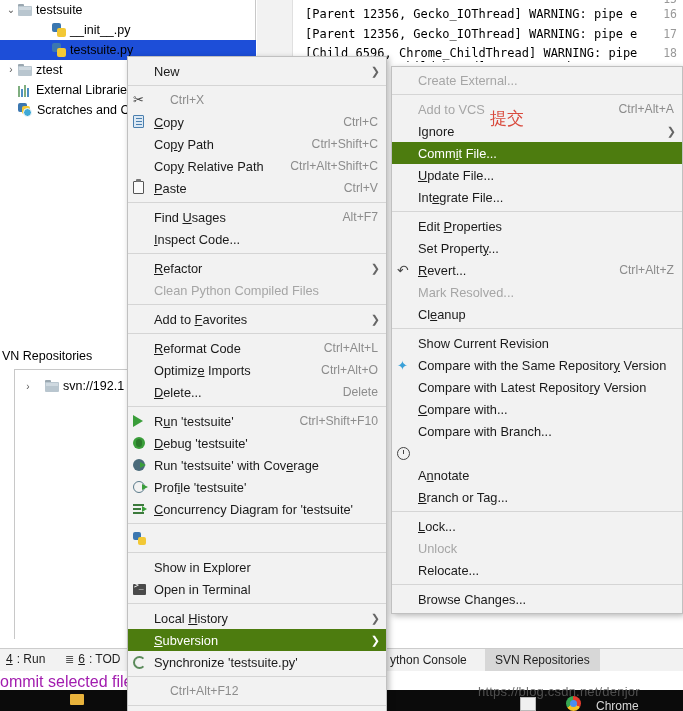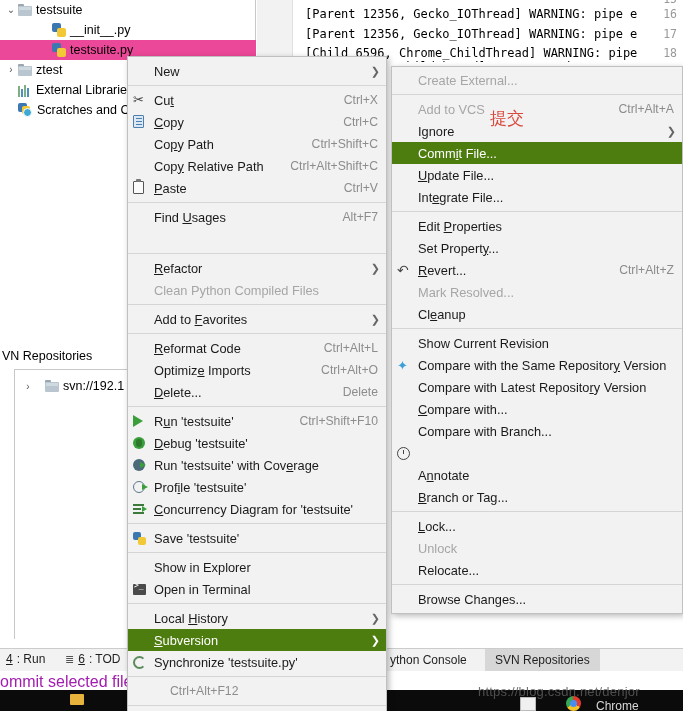--- a/index.html
+++ b/index.html
@@ -18,21 +18,21 @@
   .ide-left {
     position: absolute; left: 0; top: 0; width: 256px; height: 660px;
     background: #ffffff; border-right: 1px solid #c8c8c8;
   }
   .tree { position: absolute; left: 0; top: 0; width: 256px; }
   .tree-row {
     position: relative; height: 20px; line-height: 20px;
     padding-left: 4px; white-space: nowrap; font-size: 12.5px;
     display: flex; align-items: center;
   }
-  .tree-row.selected { background: #ec4899; }
+  .tree-row.selected { background: #1d4ed8; }
   .twisty {
     width: 14px; display: inline-block; text-align: center;
     color: #5a5a5a; font-size: 10px; flex: 0 0 14px;
   }
   .indent-2 { margin-left: 34px; }
   .tree-label { margin-left: 4px; color: #000; }
 
   
   .ico { flex: 0 0 auto; display: inline-block; position: relative; }
   .ico-folder { width: 14px; height: 12px; }
@@ -300,21 +300,20 @@
       <div class="mi">
         <span class="mi-ico"></span>
         <span class="mi-label">New</span>
         <span class="mi-arrow">❯</span>
       </div>
       <div class="sep"></div>
       <div class="mi">
         <span class="mi-ico">
           <span class="g-cut">✂</span>
         </span>
-        <span class="mi-label">Cu<span class="u">t</span></span>
         <span class="mi-key">Ctrl+X</span>
       </div>
       <div class="mi">
         <span class="mi-ico">
           <span class="g-copy"></span>
         </span>
         <span class="mi-label"><span class="u">C</span>opy</span>
         <span class="mi-key">Ctrl+C</span>
       </div>
       <div class="mi">
@@ -335,20 +334,21 @@
         <span class="mi-key">Ctrl+V</span>
       </div>
       <div class="sep"></div>
       <div class="mi">
         <span class="mi-ico"></span>
         <span class="mi-label">Find <span class="u">U</span>sages</span>
         <span class="mi-key">Alt+F7</span>
       </div>
       <div class="mi">
         <span class="mi-ico"></span>
+        <span class="mi-label"><span class="u">I</span>nspect Code...</span>
       </div>
       <div class="sep"></div>
       <div class="mi">
         <span class="mi-ico"></span>
         <span class="mi-label"><span class="u">R</span>efactor</span>
         <span class="mi-arrow">❯</span>
       </div>
       <div class="mi disabled">
         <span class="mi-ico"></span>
         <span class="mi-label">Clean Python Compiled Files</span>
@@ -412,21 +412,20 @@
         <span class="mi-label"><span class="u">C</span>oncurrency Diagram for 'testsuite'</span>
       </div>
       <div class="sep"></div>
       <div class="mi">
         <span class="mi-ico">
           <span class="g-save">
             <span class="b"></span>
             <span class="y"></span>
           </span>
         </span>
-        <span class="mi-label">Save 'testsuite'</span>
       </div>
       <div class="sep"></div>
       <div class="mi">
         <span class="mi-ico"></span>
         <span class="mi-label">Show in Explorer</span>
       </div>
       <div class="mi">
         <span class="mi-ico">
           <span class="g-terminal"></span>
         </span>

